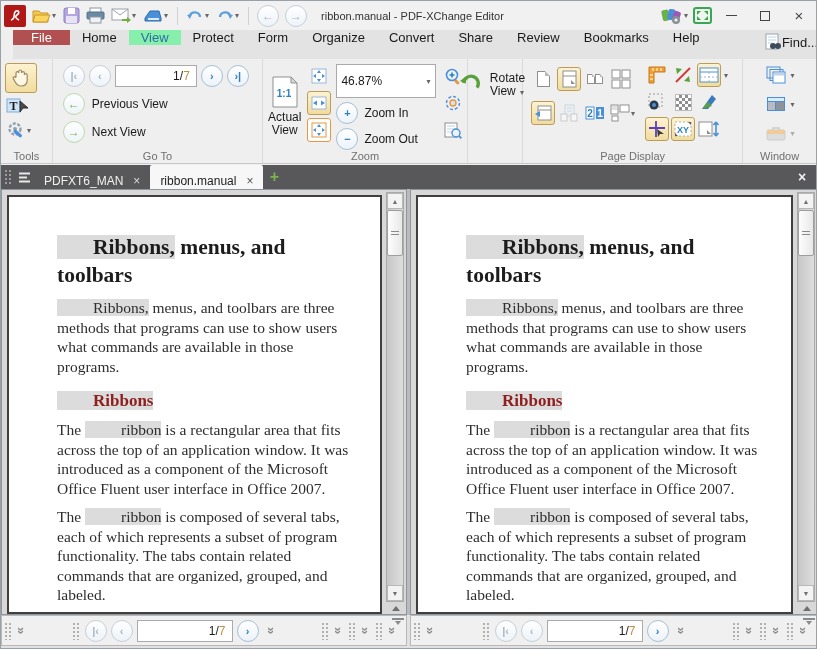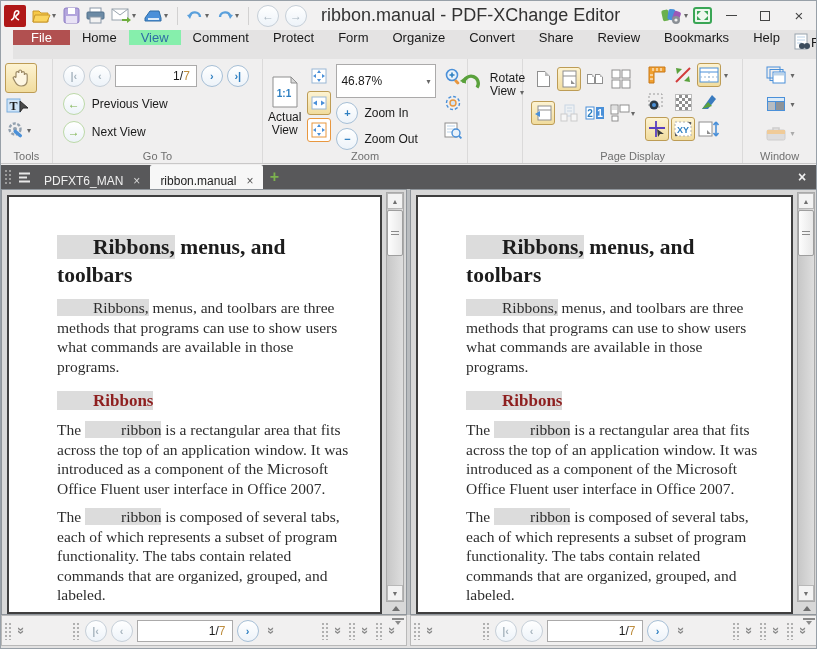--- a/index.html
+++ b/index.html
@@ -7,21 +7,21 @@
   body { font-family:"Liberation Sans", sans-serif; font-size:13px; color:#1a1a1a; }
   .win { position:relative; width:817px; height:649px; background:#f0efef; border:1px solid #98a0a8; overflow:hidden; }
 
   
   .titlebar { position:absolute; left:0; top:0; width:100%; height:29px; background:#f2f1f1; display:flex; align-items:center; }
   .applogo { width:22px; height:22px; margin:0 4px 0 3px; background:#b01818; border-radius:2px; display:flex; align-items:center; justify-content:center; }
   .qat { display:flex; align-items:center; gap:2px; }
   .qbtn { display:flex; align-items:center; justify-content:center; height:24px; padding:0 2px; border-radius:2px; }
   .caret { font-size:8px; color:#666; padding:0 1px; }
   .vsep { width:1px; height:18px; background:#d2d1d1; margin:0 4px; }
-  .ttl { flex:0 0 auto; margin-left:12px; color:#333; font-size:18px; }
+  .ttl { flex:0 0 auto; margin-left:12px; color:#333; font-size:11px; }
   .tb-right { position:absolute; right:0; top:0; height:29px; display:flex; align-items:center; }
   .wc { width:34px; height:26px; display:flex; align-items:center; justify-content:center; color:#444; }
   .wc-min-g { width:11px; border-bottom:1px solid #444; }
   .wc-max-g { width:10px; height:10px; border:1px solid #444; }
   .wc-close-g { font-size:15px; }
 
   
   .tabrow { position:absolute; left:12px; top:29px; width:100%; height:29px; background:#e4e3e3; display:flex; align-items:flex-start; }
   .rtab { padding:0 12px; display:flex; align-items:center; font-size:13px; color:#1a1a1a; }
   .rtab.file { background:#b15050; color:#fff; padding:0 18px; }
@@ -230,21 +230,20 @@
       <div class="wc wc-close-g">
           <span>×</span>
         </div>
     </div>
   </div>
 
   <div class="tabrow">
     <div class="rtab file">File</div>
     <div class="rtab">Home</div>
     <div class="rtab active">View</div>
-    <div class="rtab">Comment</div>
     <div class="rtab">Protect</div>
     <div class="rtab">Form</div>
     <div class="rtab">Organize</div>
     <div class="rtab">Convert</div>
     <div class="rtab">Share</div>
     <div class="rtab">Review</div>
     <div class="rtab">Bookmarks</div>
     <div class="rtab">Help</div>
     <div class="findarea">
       <div class="qbtn">

